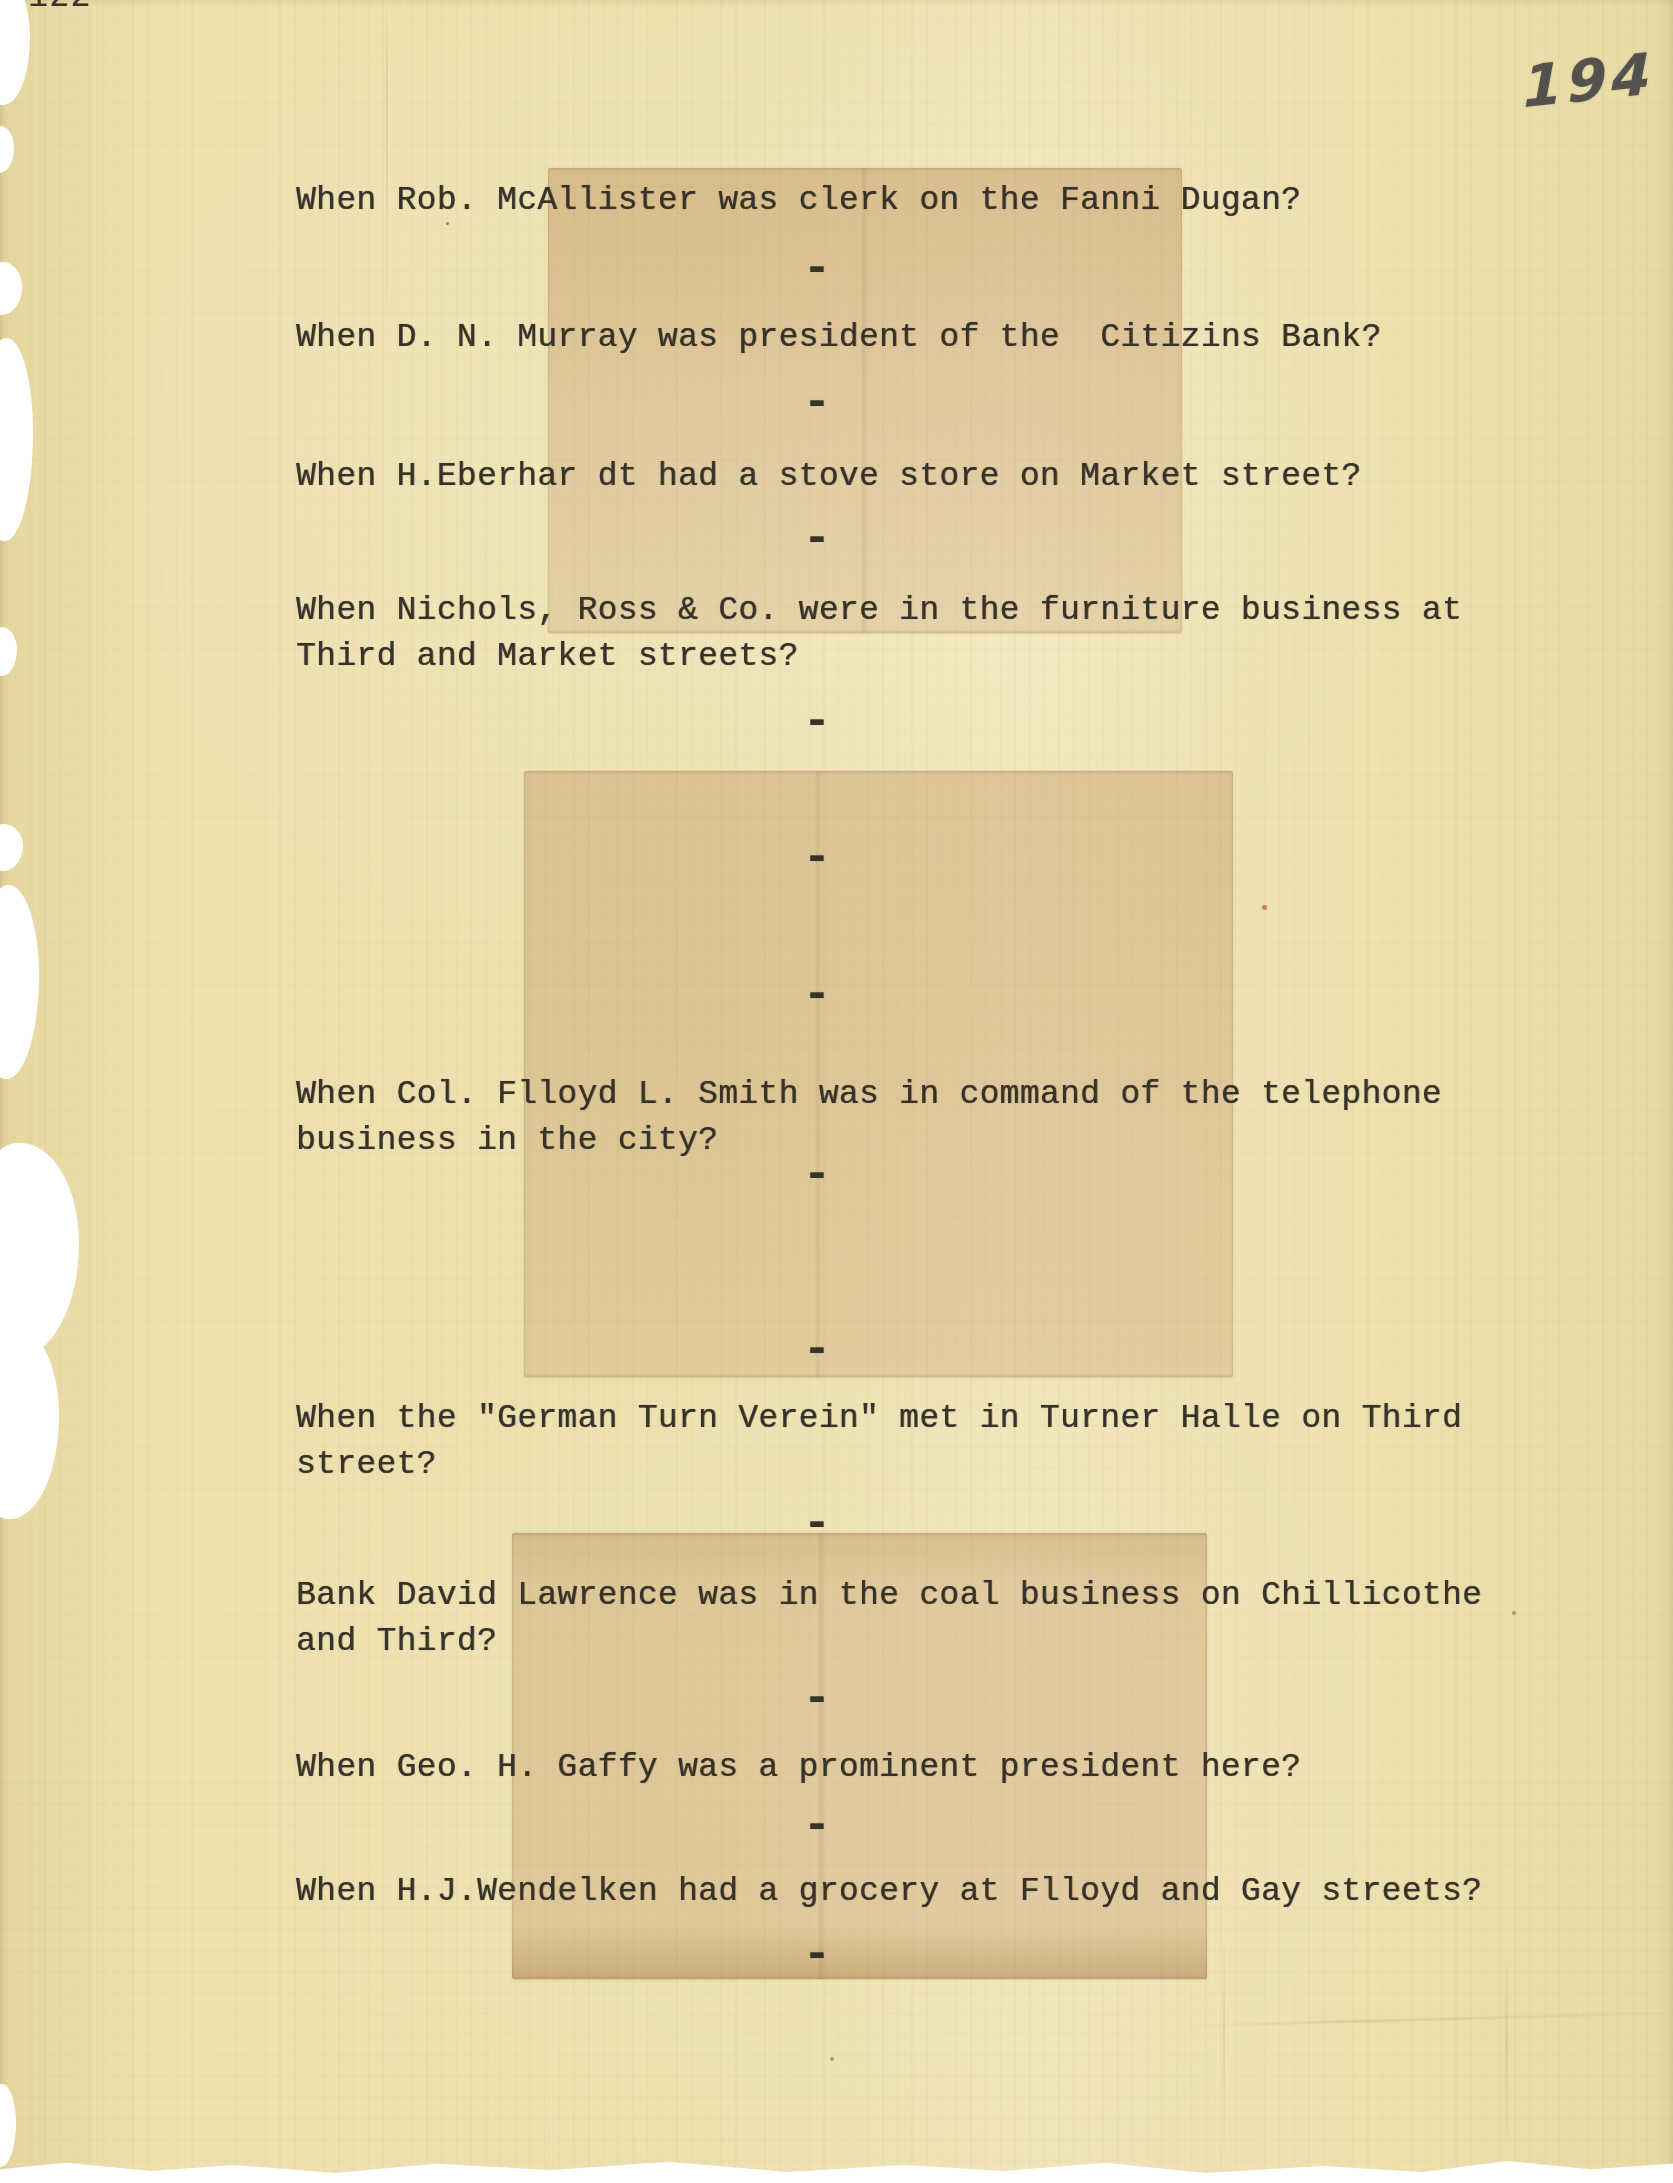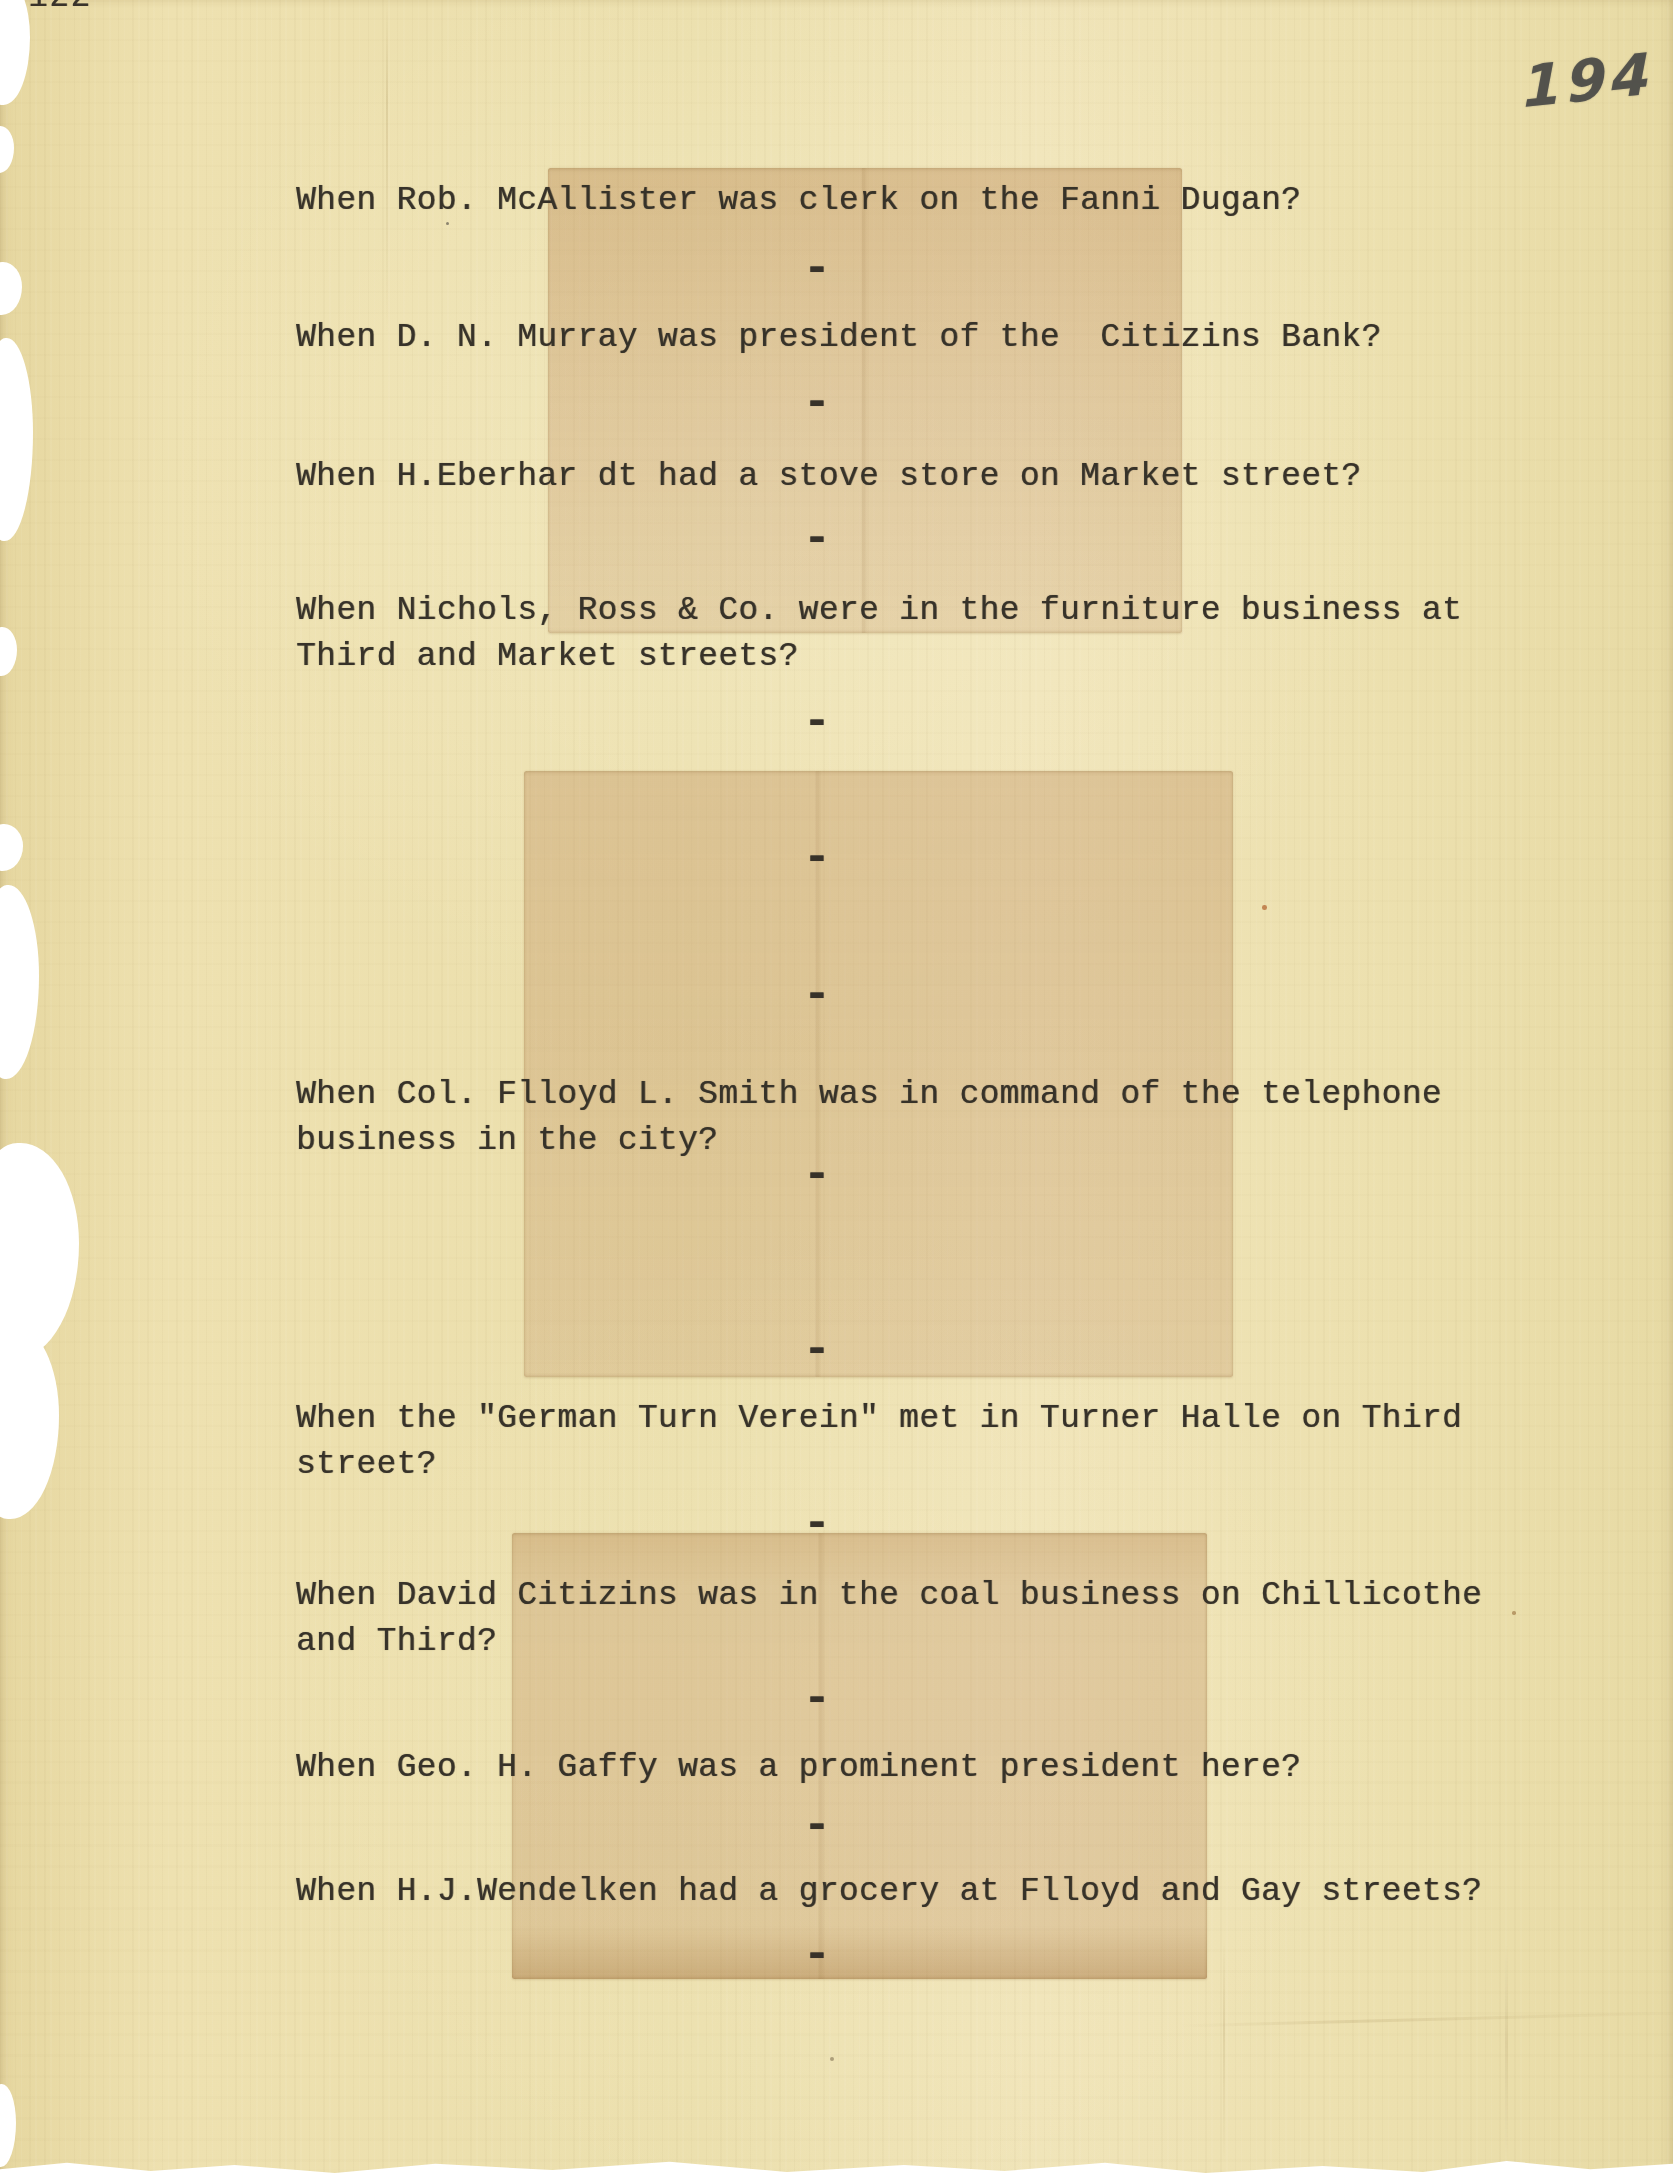--- a/index.html
+++ b/index.html
@@ -108,21 +108,21 @@
 
   <div class="q" style="top:178px">When Rob. McAllister was clerk on the Fanni Dugan?</div>
   <div class="q" style="top:315px">When D. N. Murray was president of the  Citizins Bank?</div>
   <div class="q" style="top:454px">When H.Eberhar dt had a stove store on Market street?</div>
   <div class="q" style="top:588px">When Nichols, Ross &amp; Co. were in the furniture business at
 Third and Market streets?</div>
   <div class="q" style="top:1072px">When Col. Flloyd L. Smith was in command of the telephone
 business in the city?</div>
   <div class="q" style="top:1396px">When the "German Turn Verein" met in Turner Halle on Third
 street?</div>
-  <div class="q" style="top:1573px">When David Citizins was in the coal business on Chillicothe
+  <div class="q" style="top:1573px">Bank David Lawrence was in the coal business on Chillicothe
 and Third?</div>
   <div class="q" style="top:1745px">When Geo. H. Gaffy was a prominent president here?</div>
   <div class="q" style="top:1869px">When H.J.Wendelken had a grocery at Flloyd and Gay streets?</div>
 
   <div class="dash" style="top:246px">-</div>
   <div class="dash" style="top:380px">-</div>
   <div class="dash" style="top:516px">-</div>
   <div class="dash" style="top:699px">-</div>
   <div class="dash" style="top:835px">-</div>
   <div class="dash" style="top:972px">-</div>

